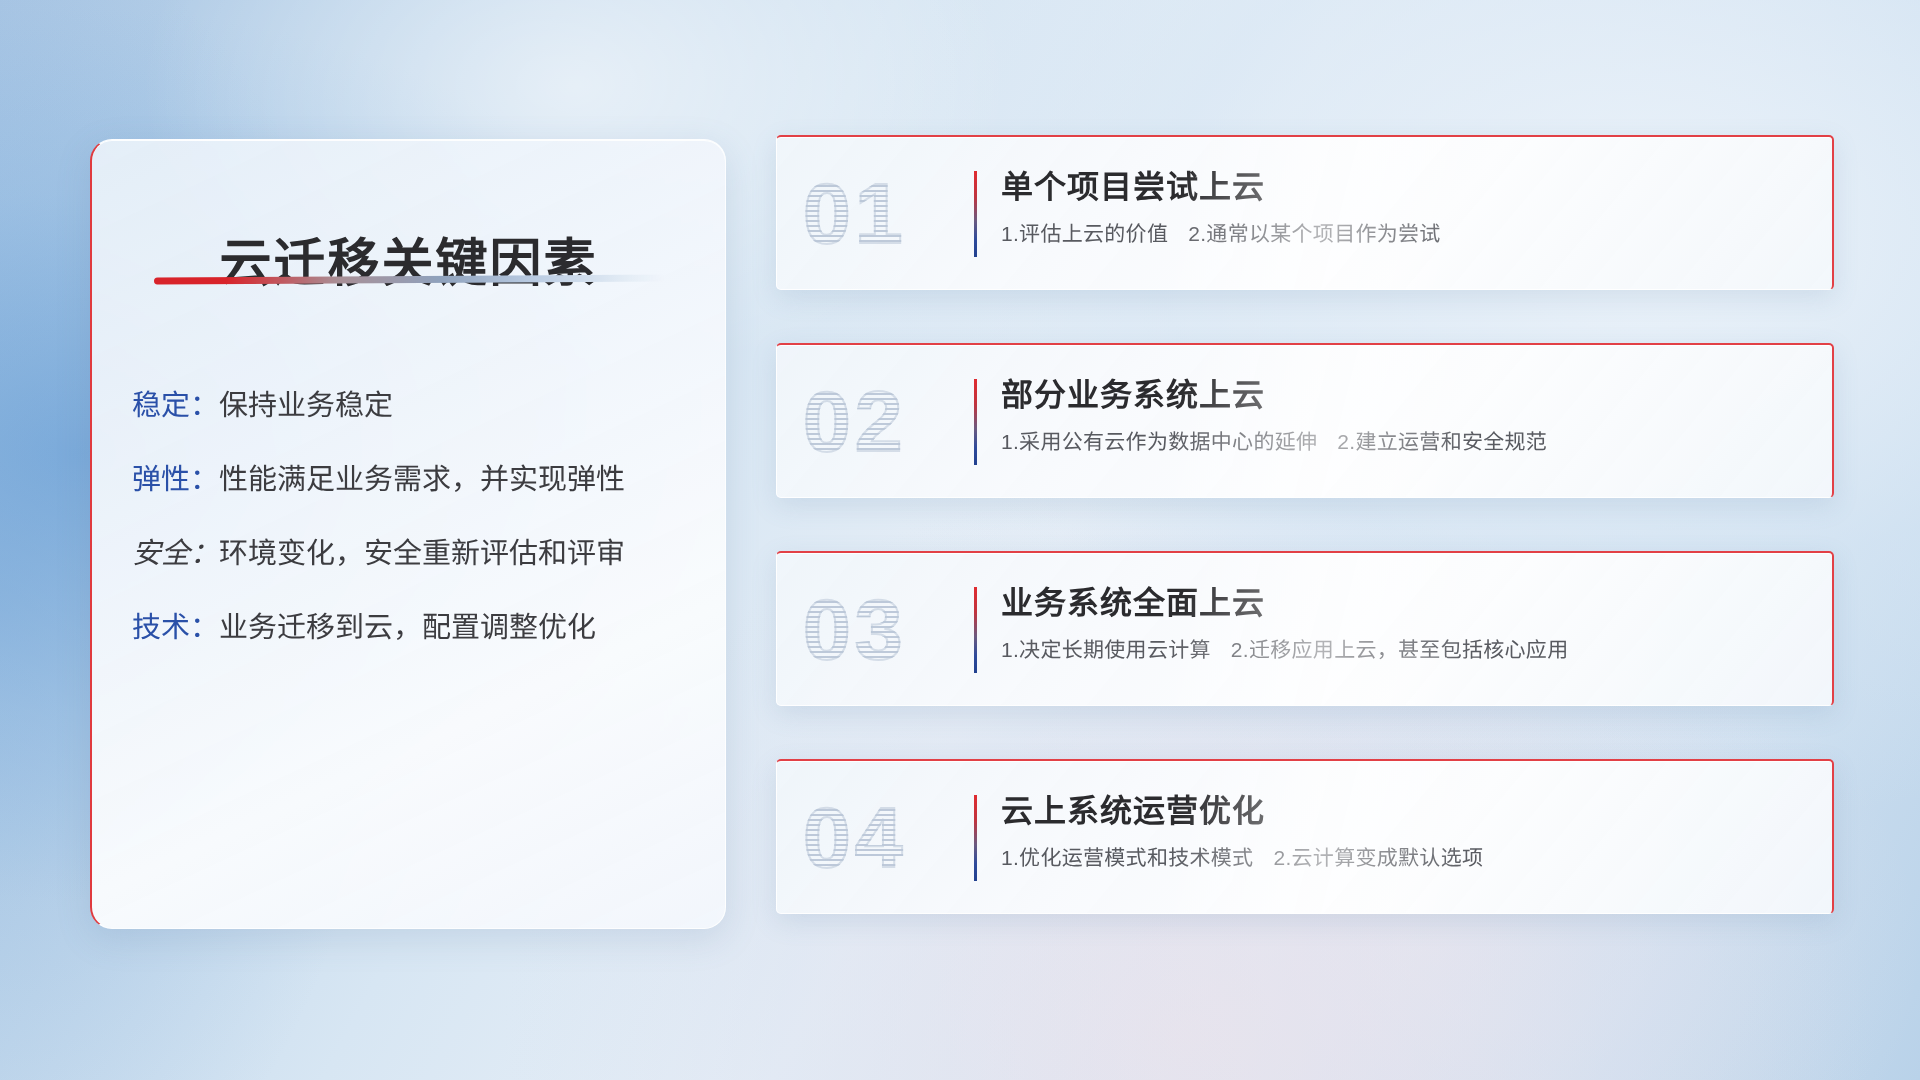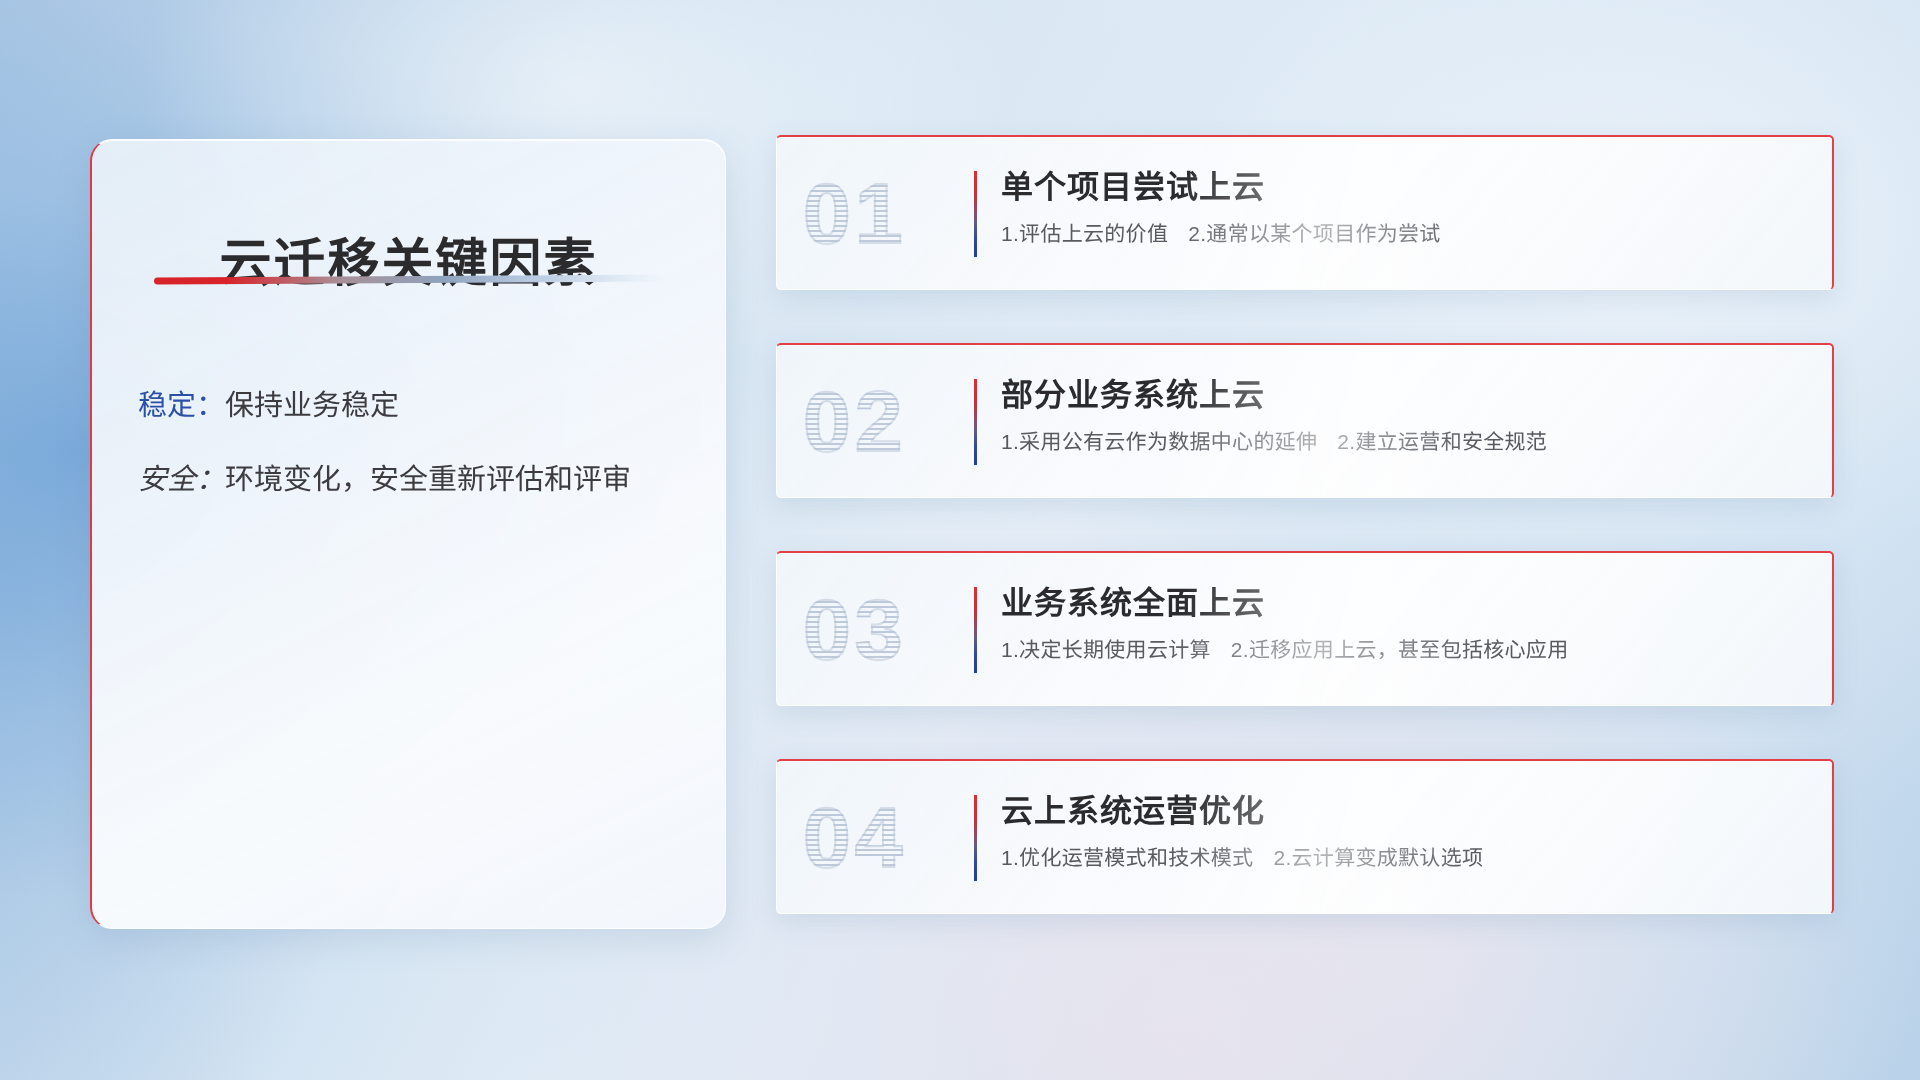--- a/index.html
+++ b/index.html
@@ -80,21 +80,20 @@
     left: 40px;
     top: 228px;
     right: 24px;
   }
 
   .factor-line {
     font-size: 29px;
     line-height: 74px;
     color: #3c3c40;
     white-space: nowrap;
-    margin-left: 6px;
   }
   .factor-line.wrapped { white-space: normal; }
 
   .factor-key {
     color: #2a50a8;
   }
   .factor-key.plain {
     color: #3c3c40;
     font-style: italic;
   }
@@ -194,25 +193,31 @@
   <section class="left-panel">
     <h1 class="panel-title">云迁移关键因素</h1>
     <div class="title-rule"></div>
 
     <div class="factor-list">
 
       <div class="factor-line">
         <span class="factor-key">稳定：</span><span>保持业务稳定</span>
       </div>
 
+      <div class="factor-line">
+        <span class="factor-key">弹性：</span><span>性能满足业务需求，并实现弹性</span>
+      </div>
 
       <div class="factor-line">
         <span class="factor-key plain">安全：</span><span>环境变化，安全重新评估和评审</span>
       </div>
 
+      <div class="factor-line">
+        <span class="factor-key">技术：</span><span>业务迁移到云，配置调整优化</span>
+      </div>
 
 
     </div>
   </section>
 
   <section class="cards">
 
     <article class="card">
       <div class="card-num">01</div>
       <div class="card-divider"></div>

